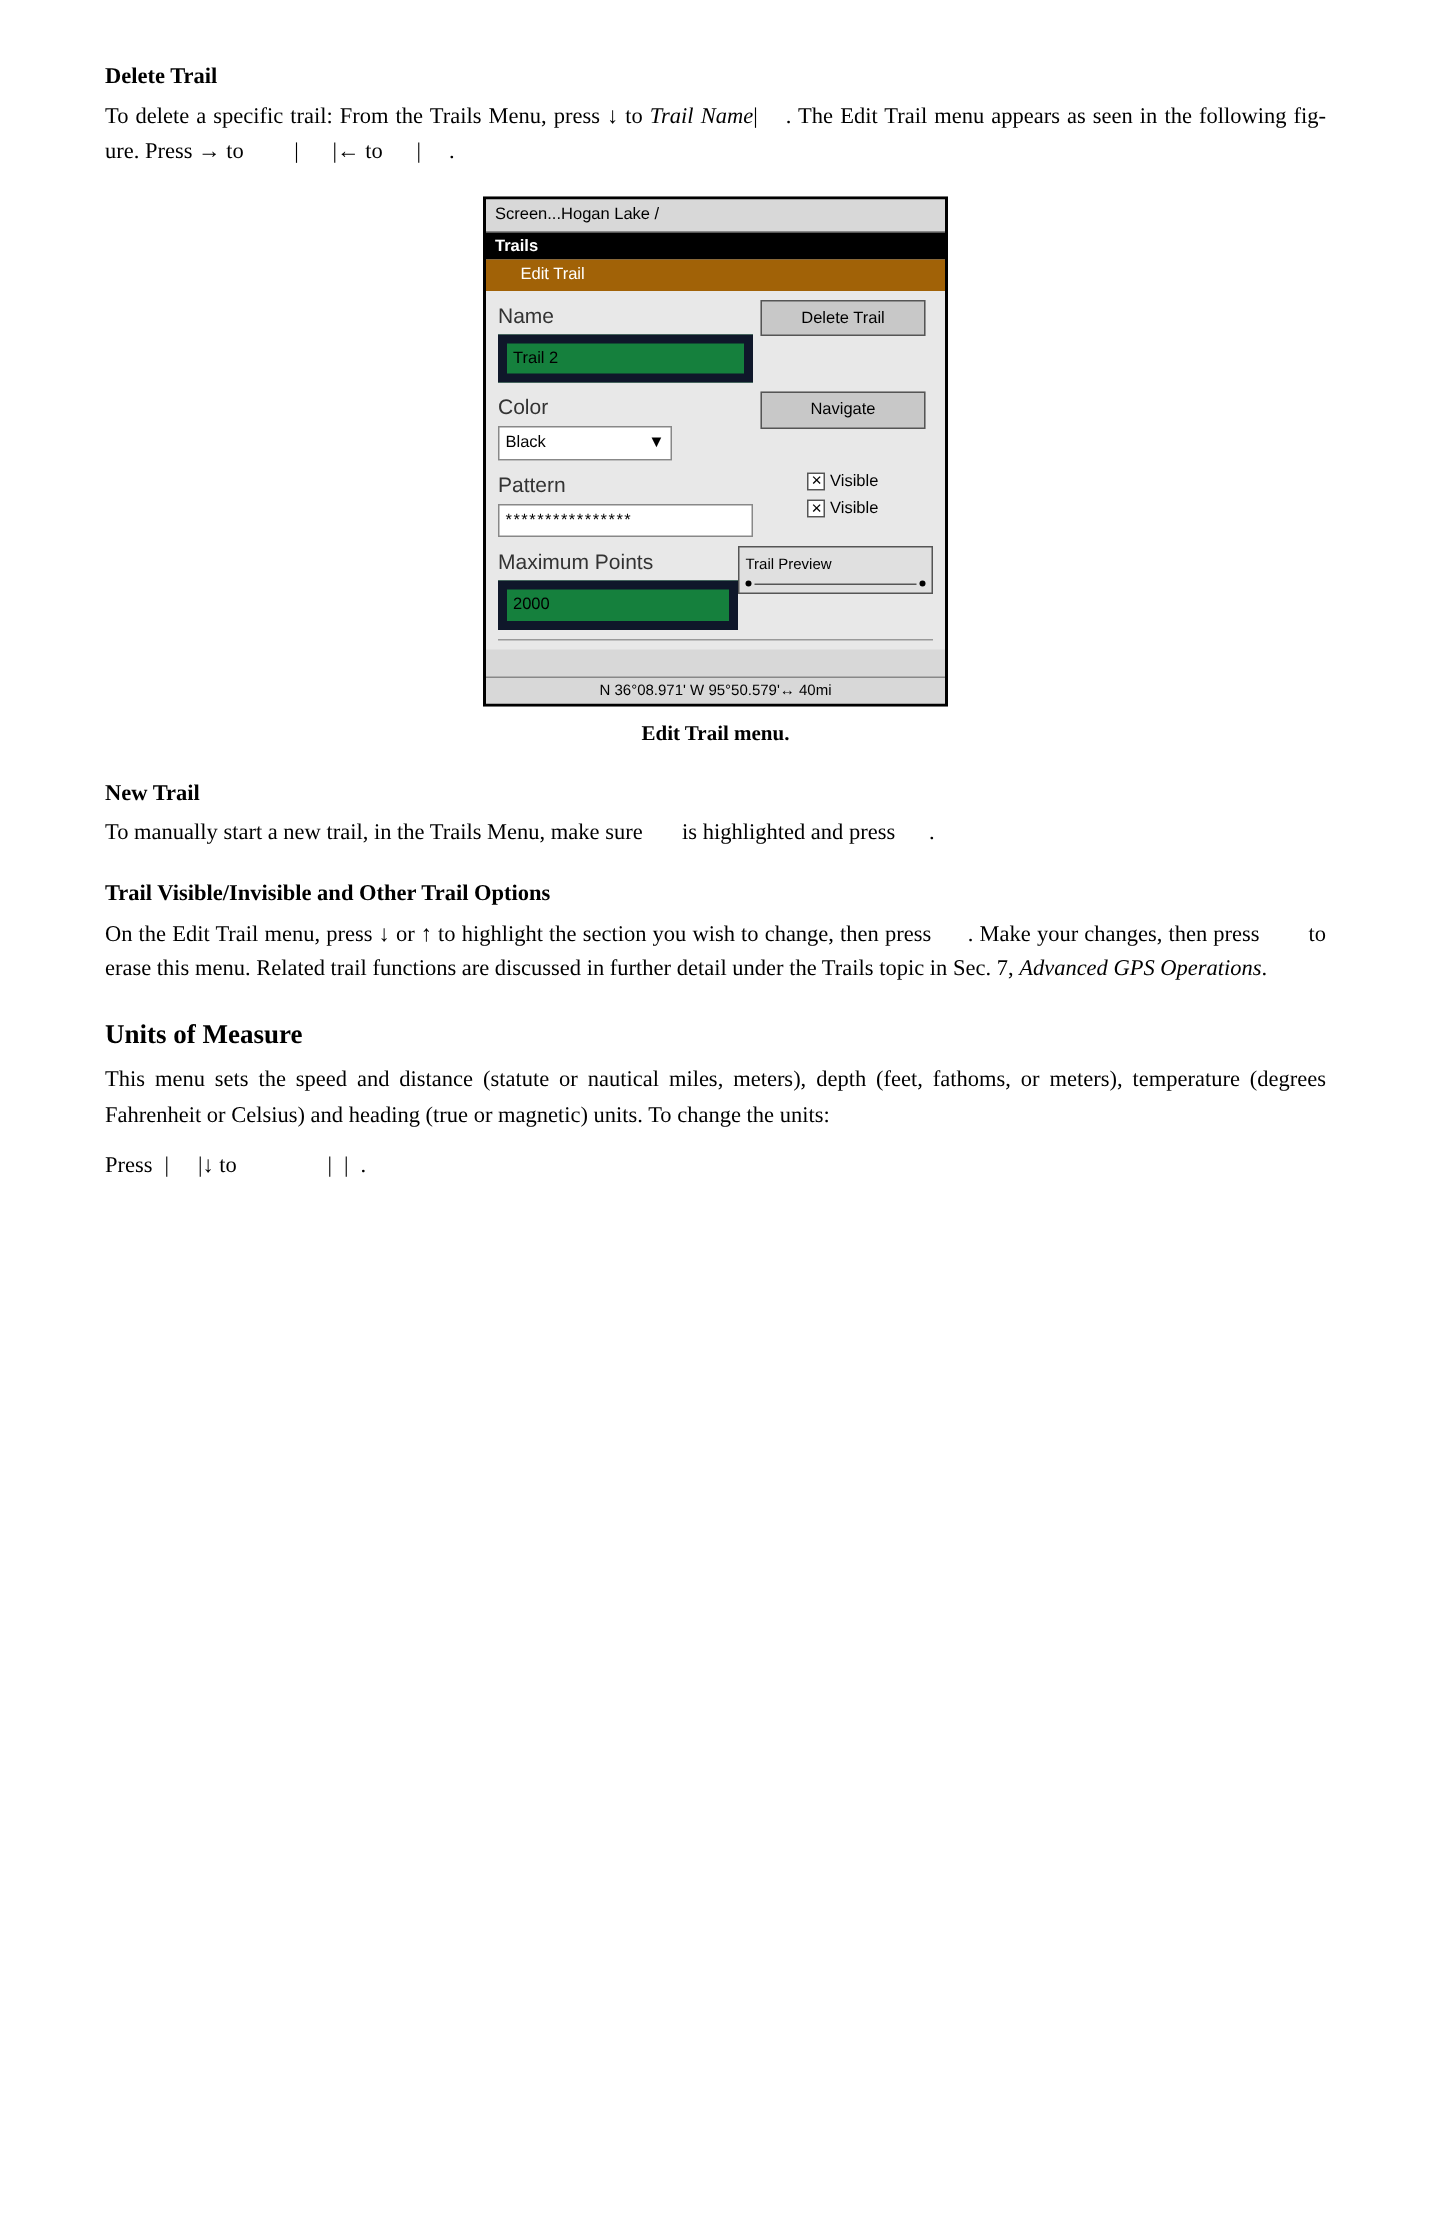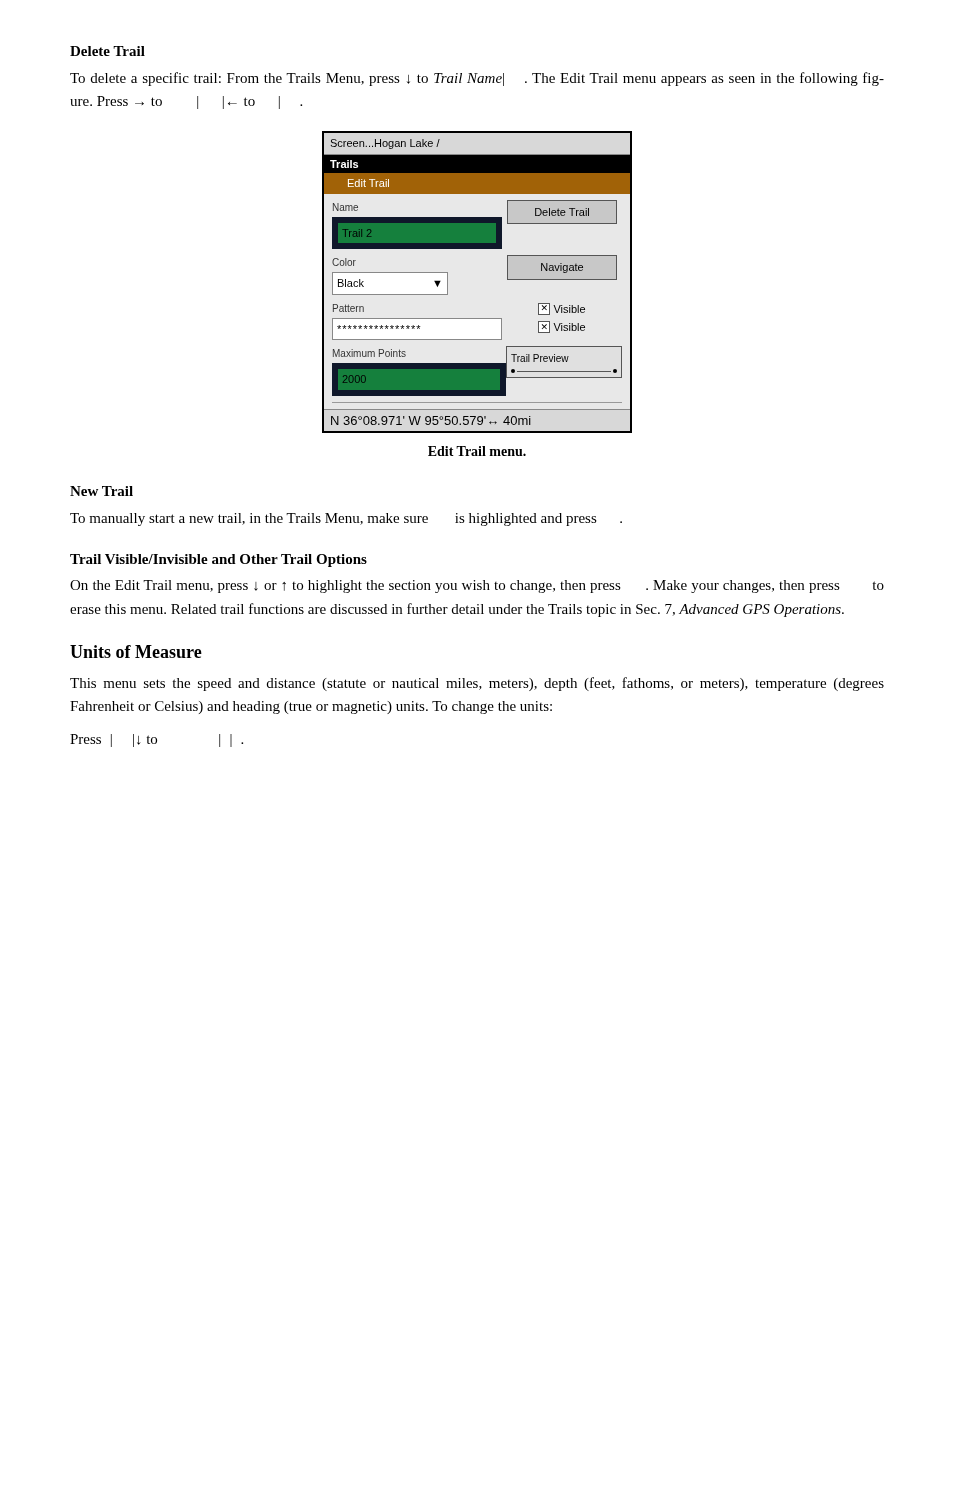--- a/index.html
+++ b/index.html
@@ -88,21 +88,21 @@
     }
 
     .gps-right {
       width: 120px;
       display: flex;
       align-items: flex-start;
       justify-content: center;
     }
 
     .gps-label {
-      font-size: 10px;
+      font-size: 14px;
       color: #333;
       margin-bottom: 2px;
     }
 
     .gps-field {
       border: 6px solid #0f172a;
       background: #15803d;
       padding: 2px 4px;
       font-size: 11px;
       min-width: 80px;
@@ -165,25 +165,26 @@
 
     .gps-trail-preview-inner {
       display: flex;
       align-items: center;
       gap: 2px;
     }
 
     .gps-status-bar {
       display: flex;
       align-items: center;
-      justify-content: flex-start;
+      justify-content: center;
       background: #d8d8d8;
       border-top: 1px solid #888;
       padding: 1px 6px;
-      font-size: 13px;
+      font-size: 10px;
+      margin-top: 18px;
     }
 
     .gps-pattern-field {
       border: 1px solid #888;
       background: #fff;
       padding: 2px 4px;
       font-size: 11px;
       letter-spacing: 1px;
       min-width: 100px;
     }
@@ -273,21 +274,21 @@
             </div>
           </div>
         </div>
       </div>
 
       <div class="gps-row">
         <div class="gps-left">
           <div class="gps-label">Maximum Points</div>
           <div class="gps-field">2000</div>
         </div>
-        <div class="gps-right" style="flex-direction:column; align-items:flex-start; width:116px;">
+        <div class="gps-right" style="flex-direction:column; align-items:flex-start; width:130px;">
           <div class="gps-trail-preview">
             <div style="font-size:10px; margin-bottom:3px;">Trail Preview</div>
             <div class="gps-trail-preview-inner">
               <span style="display:inline-block;width:4px;height:4px;background:#000;border-radius:50%;"></span>
               <div style="flex:1;border-top:1px solid #555;"></div>
               <span style="display:inline-block;width:4px;height:4px;background:#000;border-radius:50%;"></span>
             </div>
           </div>
         </div>
       </div>

